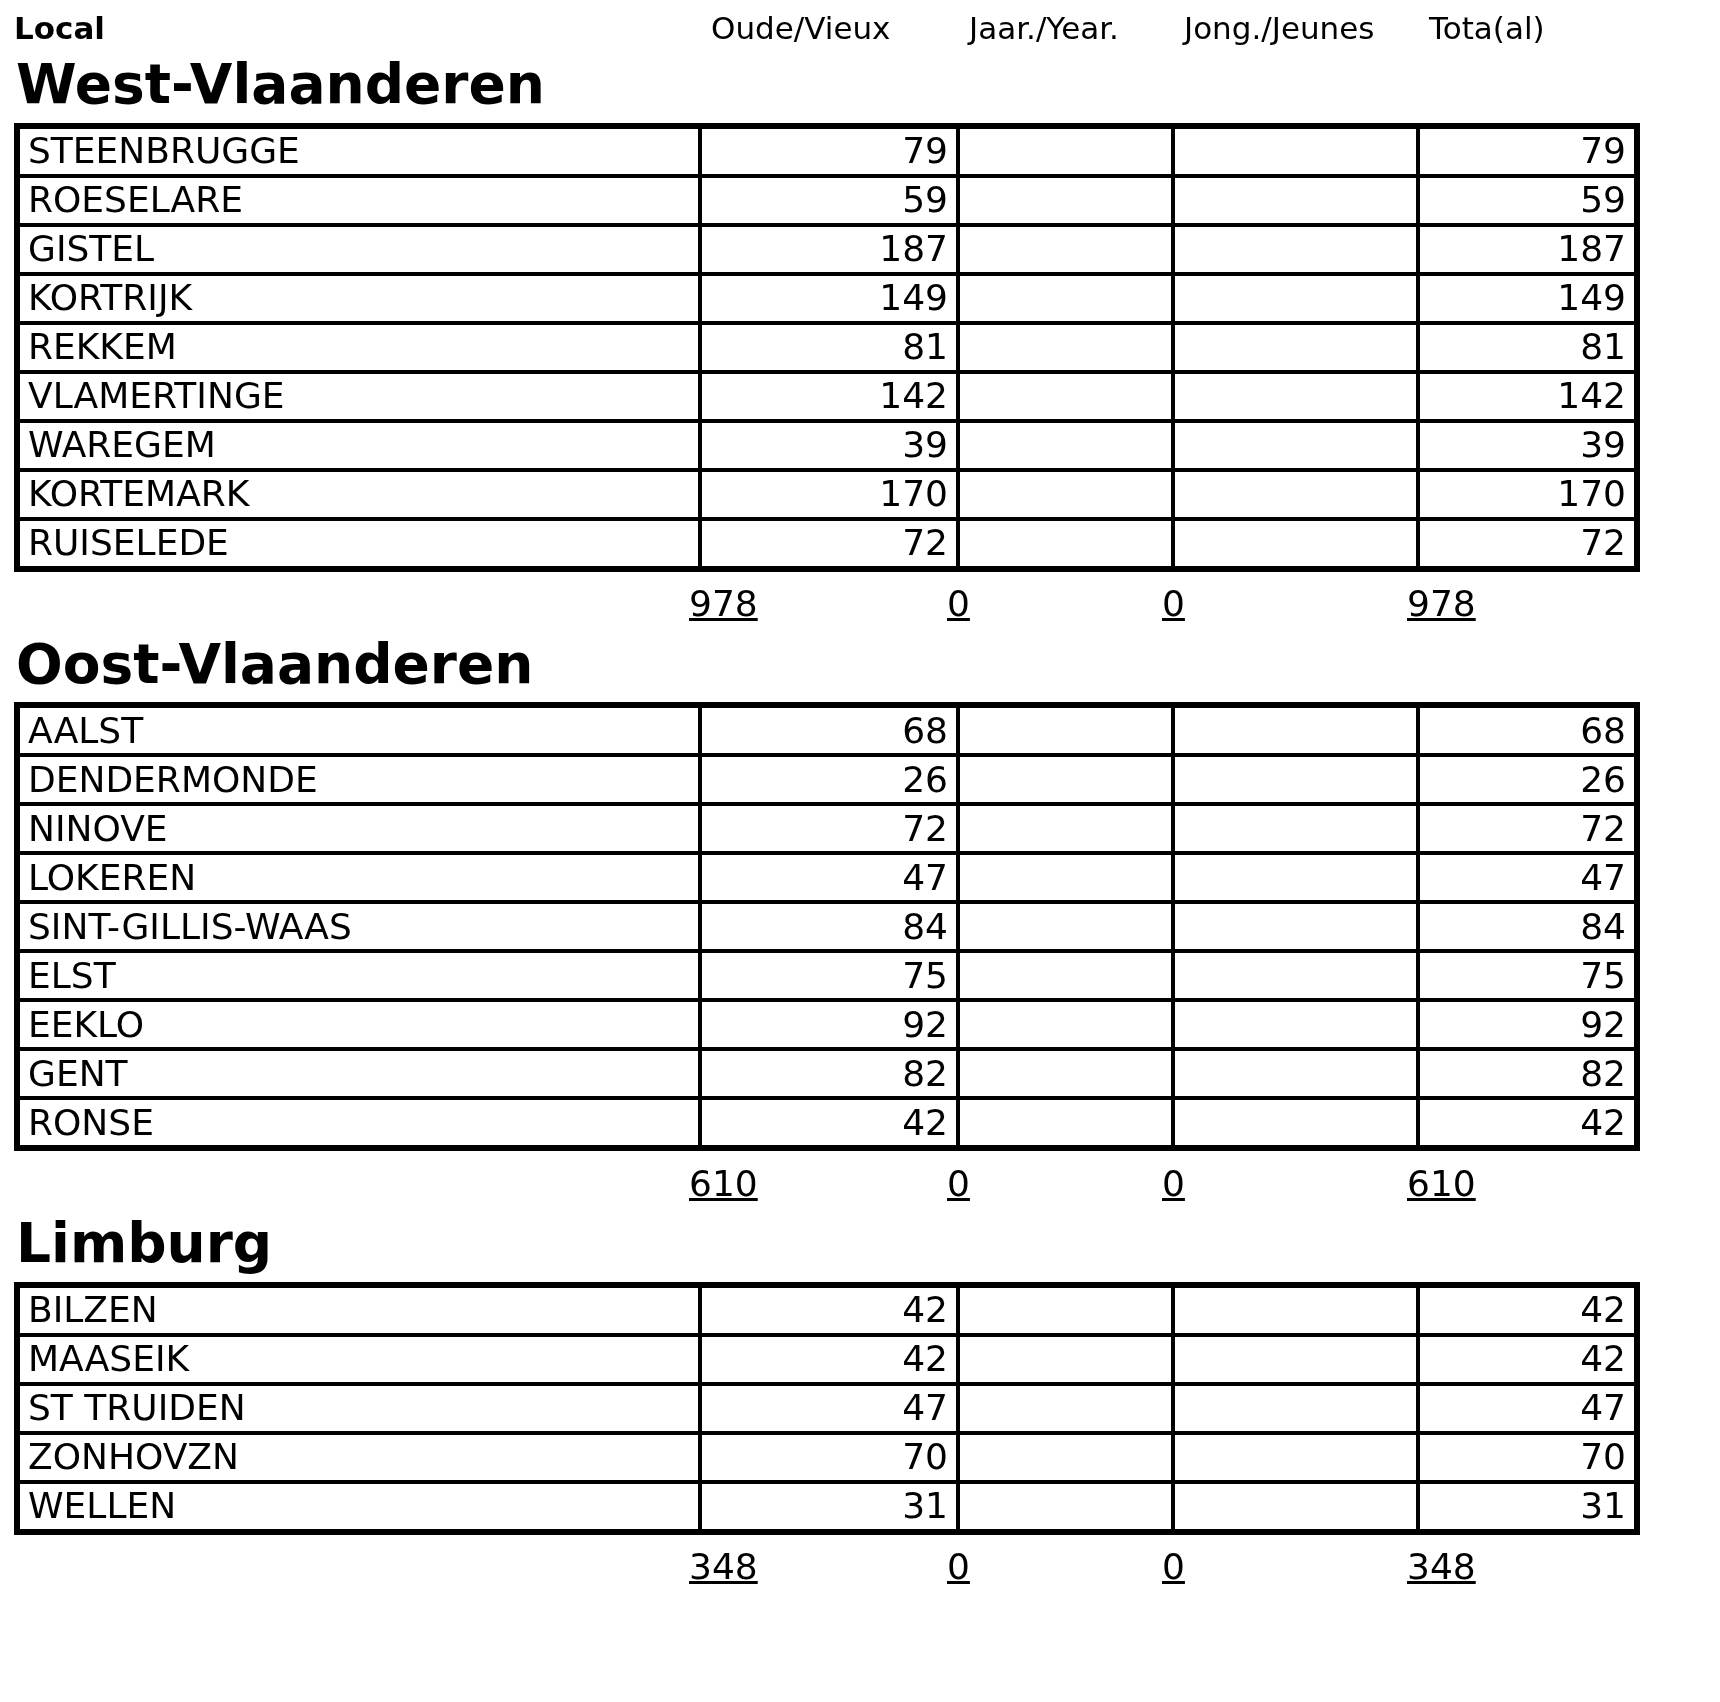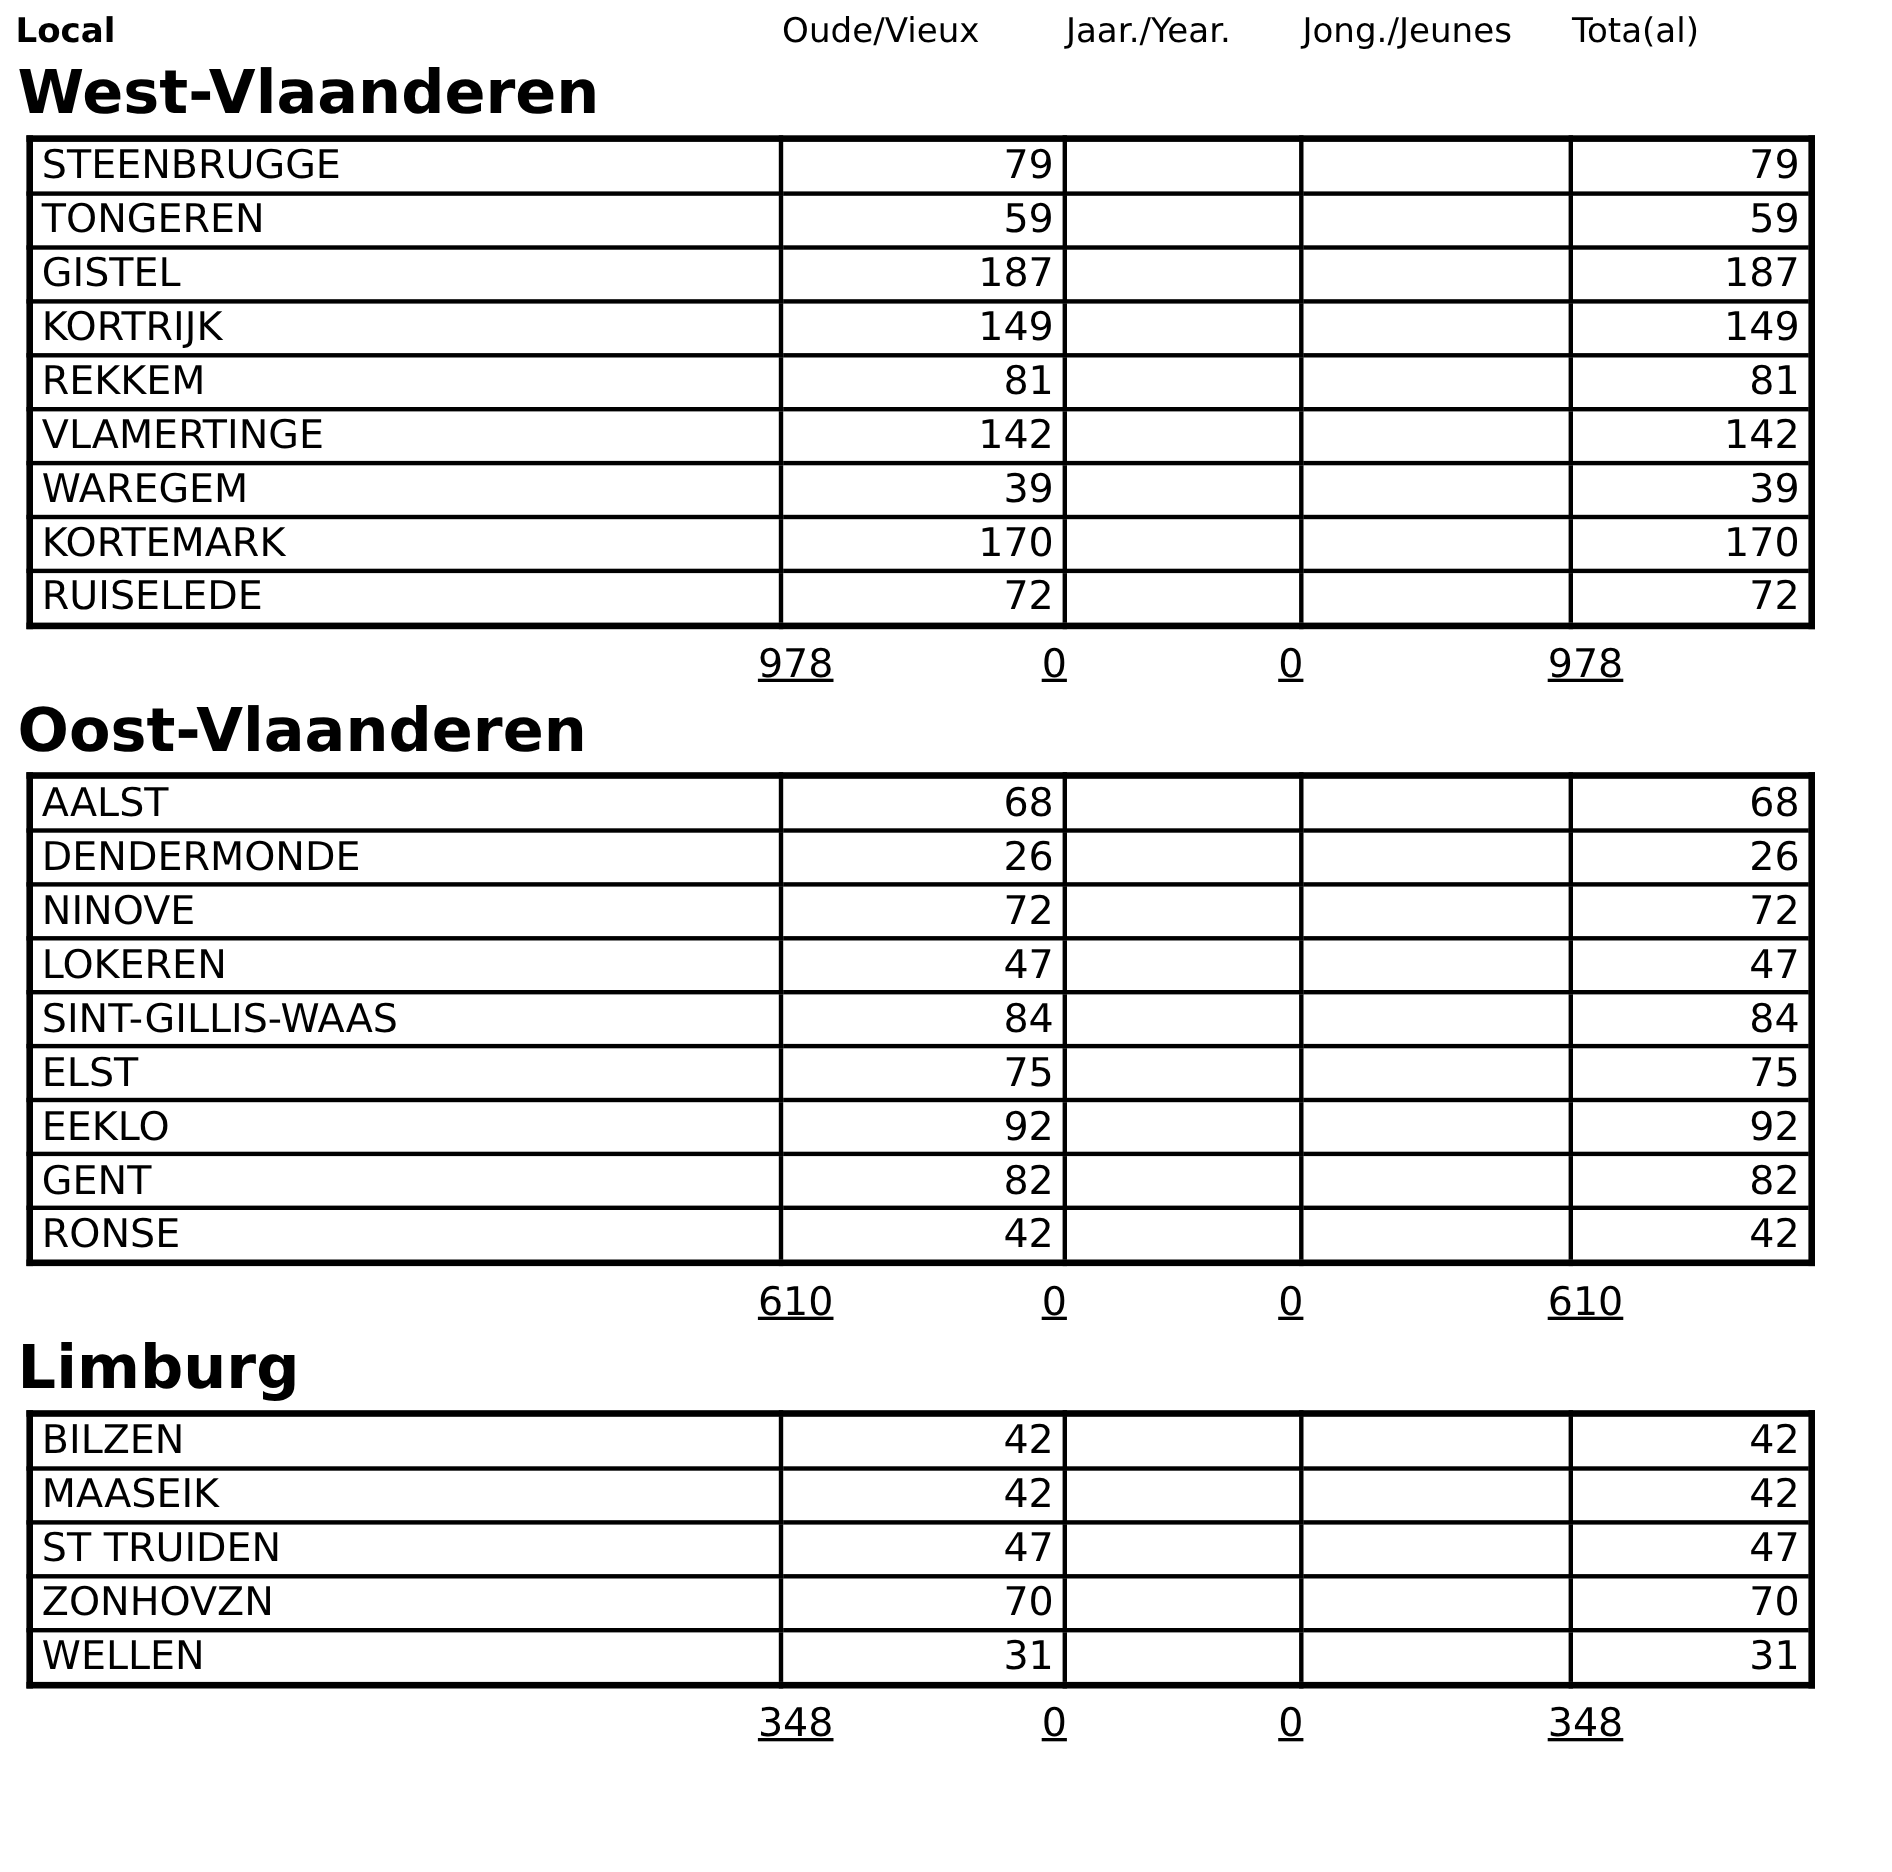--- a/index.html
+++ b/index.html
@@ -39,21 +39,21 @@
     font-size: 55px;
     font-weight: 700;
     margin: 4px 0 8px 16px;
     line-height: 1.1;
     white-space: nowrap;
   }
   table.data-table {
     border-collapse: collapse;
     table-layout: fixed;
     width: 1620px;
-    margin-left: 24px;
+    margin-left: 14px;
     border: 6px solid #000000;
   }
   table.data-table col.c1 { width: 683px; }
   table.data-table col.c2 { width: 258px; }
   table.data-table col.c3 { width: 215px; }
   table.data-table col.c4 { width: 245px; }
   table.data-table col.c5 { width: 219px; }
   table.data-table td {
     border: 4px solid #000000;
     height: 45px;
@@ -107,21 +107,21 @@
 
           <tr>
             <td class="local">STEENBRUGGE</td>
             <td class="num">79</td>
             <td class="num"></td>
             <td class="num"></td>
             <td class="num">79</td>
           </tr>
 
           <tr>
-            <td class="local">TONGEREN</td>
+            <td class="local">ROESELARE</td>
             <td class="num">59</td>
             <td class="num"></td>
             <td class="num"></td>
             <td class="num">59</td>
           </tr>
 
           <tr>
             <td class="local">GISTEL</td>
             <td class="num">187</td>
             <td class="num"></td>

